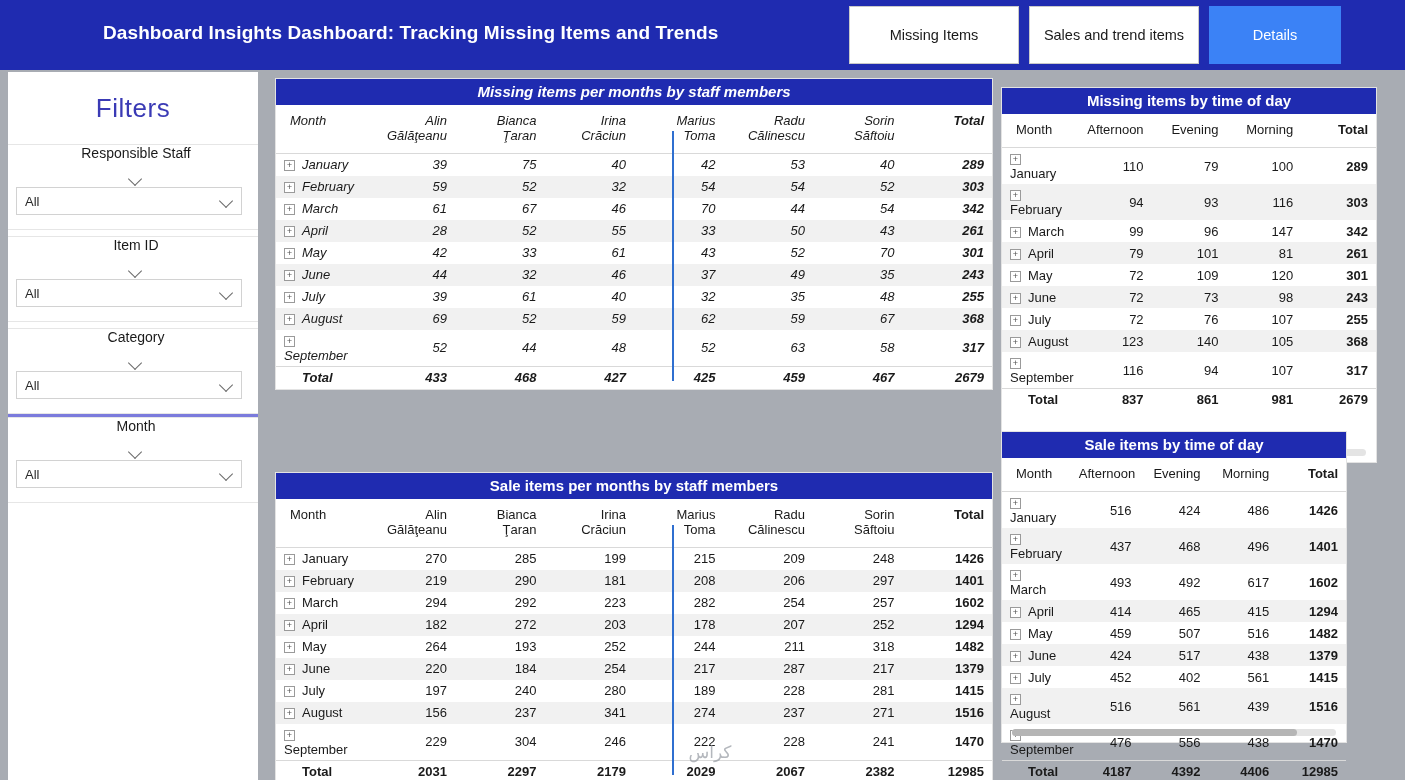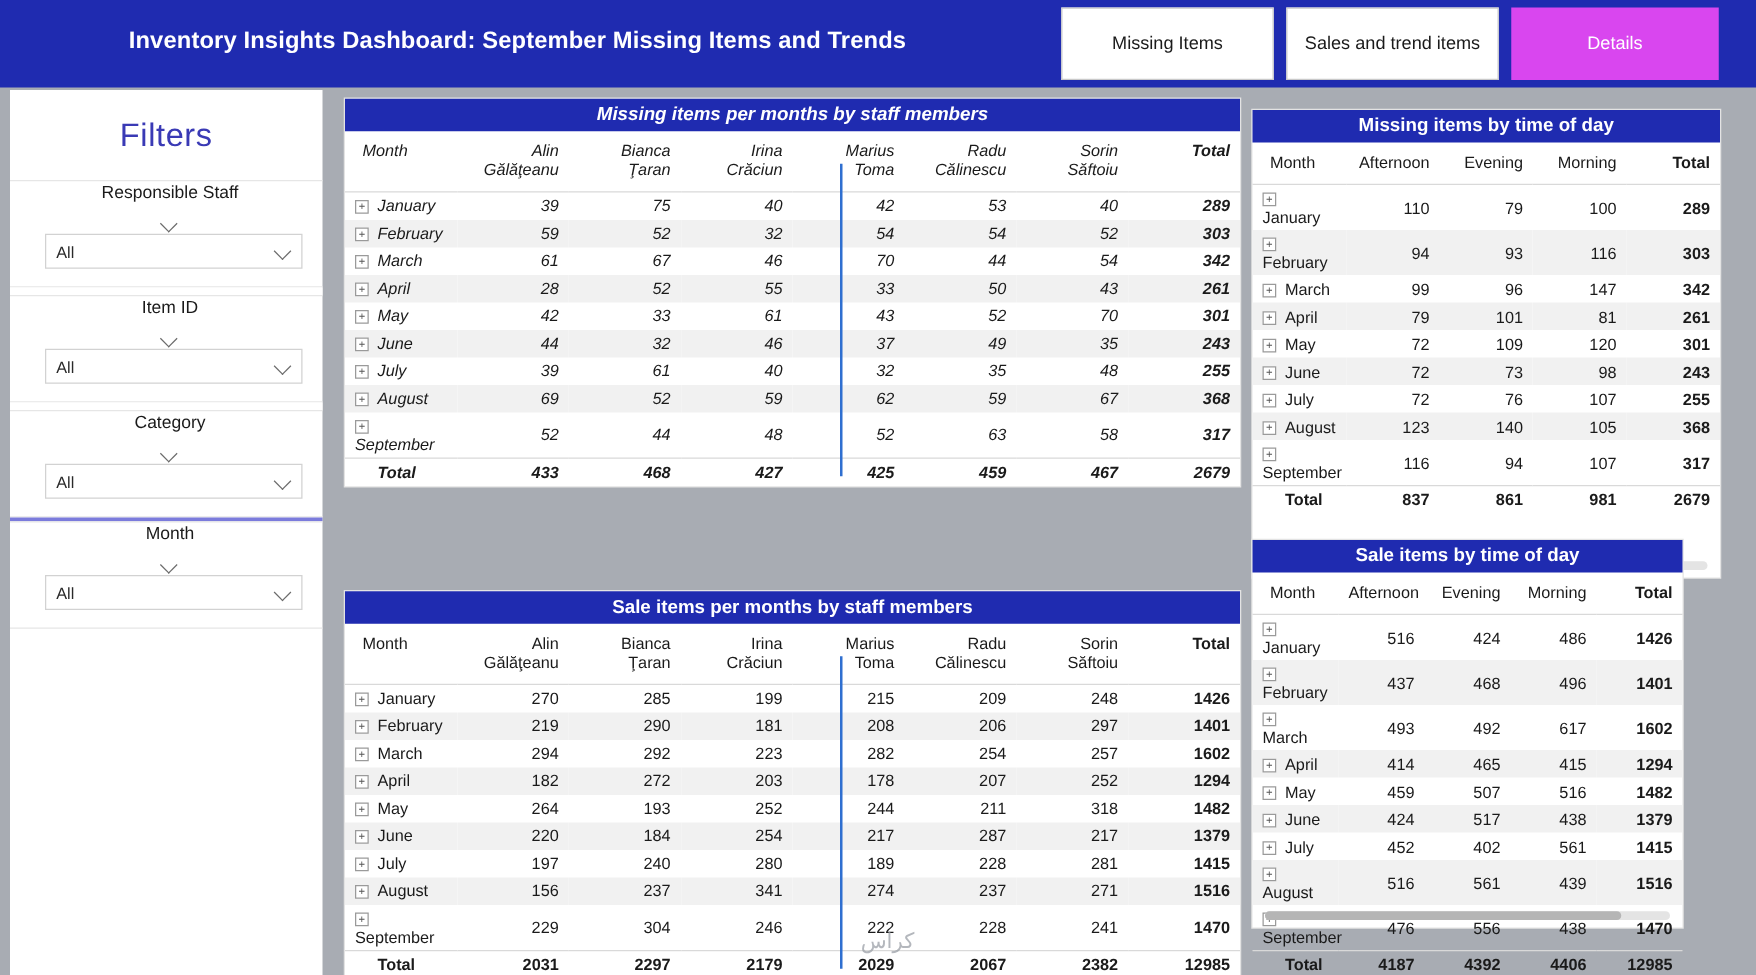--- a/index.html
+++ b/index.html
@@ -22,21 +22,21 @@
     letter-spacing: .1px;
   }
   .nav-btn {
     position: absolute; top: 6px; height: 58px;
     display: flex; align-items: center; justify-content: center;
     font-size: 14.5px; color: #1a1a1a; background: #ffffff;
     border: 1px solid #c9c9c9;
   }
   .nav-btn.b1 { left: 849px; width: 170px; }
   .nav-btn.b2 { left: 1029px; width: 170px; }
-  .nav-btn.b3 { left: 1209px; width: 166px; background: #d946ef; color: #ffffff; border: none; }
+  .nav-btn.b3 { left: 1209px; width: 132px; background: #3b82f6; color: #ffffff; border: none; }
 
   
   .filters {
     position: absolute; left: 8px; top: 72px; width: 250px; height: 708px;
     background: #ffffff;
   }
   .filters-head {
     height: 72px; display: flex; align-items: center; justify-content: center;
     color: #3a3ab5; font-size: 26px; letter-spacing: .5px;
   }
@@ -48,21 +48,21 @@
   .filter-label { font-size: 14px; color: #1a1a1a; }
   .chev {
     width: 16px; height: 16px; position: relative; display: inline-block;
   }
   .chev::after {
     content: ""; position: absolute; left: 2px; top: 3px;
     width: 9px; height: 9px;
     border-right: 1.6px solid #6b6b6b; border-bottom: 1.6px solid #6b6b6b;
     transform: rotate(45deg);
   }
-  .filter-select-wrap { padding: 0 16px 14px 28px; }
+  .filter-select-wrap { padding: 0 16px 14px 8px; }
   .filter-select {
     height: 28px; border: 1px solid #d2d2d2; background: #ffffff;
     display: flex; align-items: center; justify-content: space-between;
     padding: 0 6px 0 8px; font-size: 13px; color: #2a2a2a;
   }
   .filter-sep { height: 6px; background: #ffffff; }
   .filter-highlight { height: 3px; background: #7b7bdc; margin: 0; }
 
   
   .card {
@@ -116,21 +116,21 @@
   .watermark {
     position: absolute; left: 600px; top: 742px; width: 220px;
     text-align: center; font-size: 17px; color: #9ba0a7;
     letter-spacing: 2px; opacity: .75;
   }
 </style>
 </head>
 <body>
 
 <div class="topbar">
-  <div class="topbar-title">Inventory Insights Dashboard: September Missing Items and Trends</div>
+  <div class="topbar-title">Dashboard Insights Dashboard: Tracking Missing Items and Trends</div>
   <div class="nav-btn b1">Missing Items</div>
   <div class="nav-btn b2">Sales and trend items</div>
   <div class="nav-btn b3">Details</div>
 </div>
 
 <div class="filters">
   <div class="filters-head">Filters</div>
 
   <div class="filter-block">
     <div class="filter-row">

